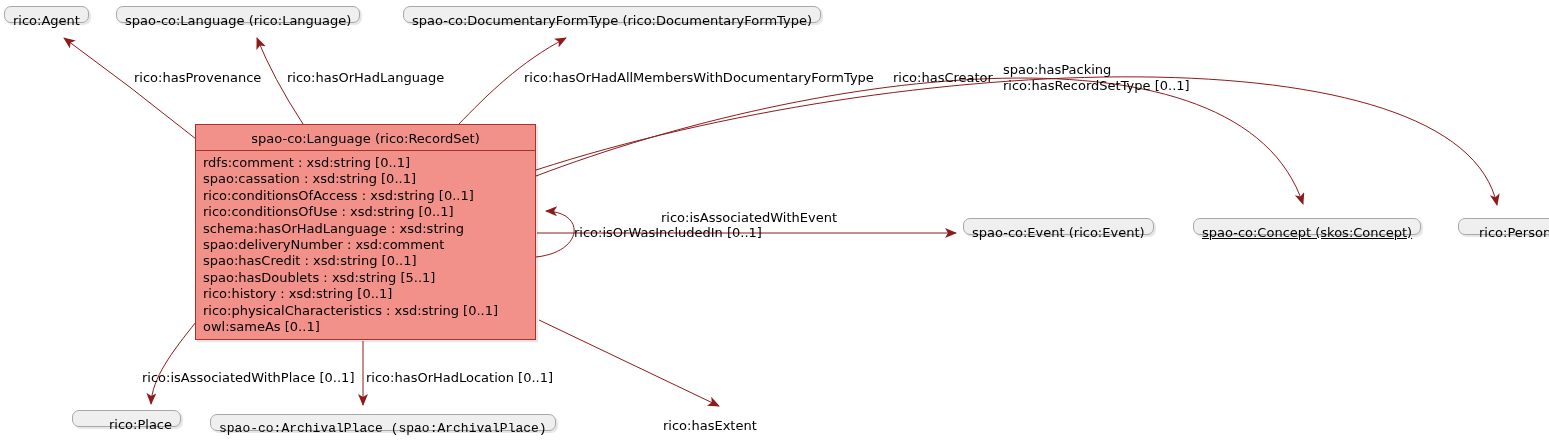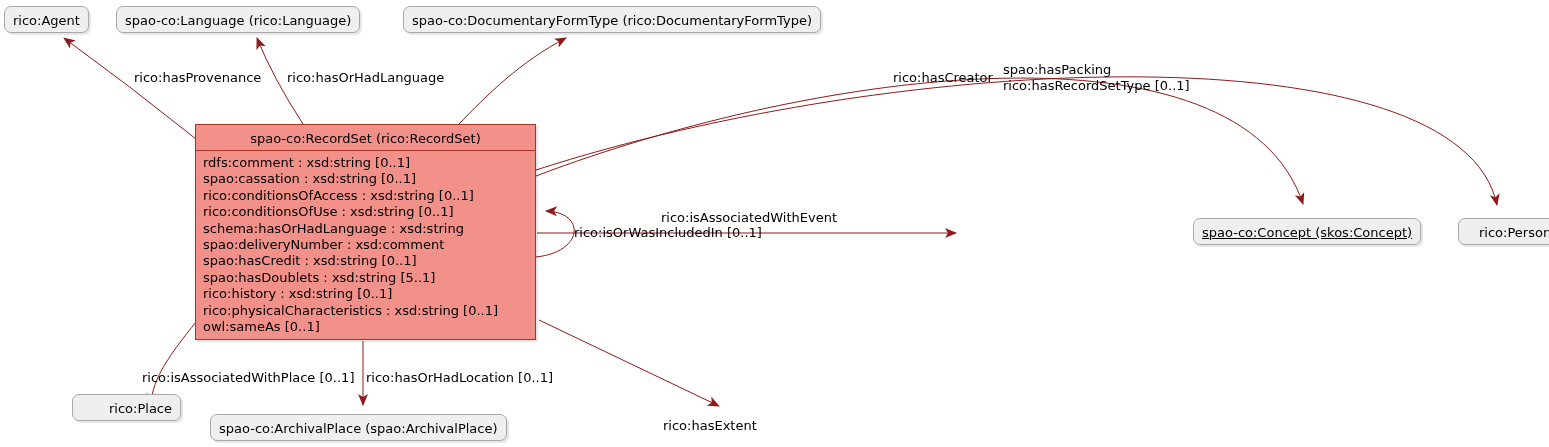--- a/index.html
+++ b/index.html
@@ -14,21 +14,21 @@
   body{background:#ffffff;}
   .canvas{
     position:relative;width:1549px;height:447px;background:#ffffff;
     font-family:"DejaVu Sans","Liberation Sans",sans-serif;
     font-size:13px;color:var(--text-color);overflow:hidden;
   }
   svg.edges{position:absolute;left:0;top:0;width:1549px;height:447px;}
   svg.edges path{fill:none;stroke:var(--edge-color);stroke-width:1;}
   svg.edges .arrowfill{fill:var(--edge-color);stroke:none;}
   .node{
-    position:absolute;height:27px;line-height:19px;padding:4px 8px 0 8px;
+    position:absolute;height:17px;line-height:19px;padding:4px 8px 0 8px;
     background:var(--node-fill);border:1px solid var(--node-border);
     border-radius:7px;white-space:nowrap;
     box-shadow:2px 2px 1px rgba(0,0,0,0.10);
   }
   .classbox{
     position:absolute;left:195px;top:124px;width:341px;height:216px;
     background:var(--class-fill);border:1px solid var(--class-border);
     box-shadow:2px 2px 1px rgba(0,0,0,0.10);
   }
   .classbox-title{
@@ -60,44 +60,46 @@
     <path d="M 196 322 C 172 352 152 378 151 404" marker-end="url(#arrowhead)"></path>
     <path d="M 363 341 L 363 405" marker-end="url(#arrowhead)"></path>
     <path d="M 539 320 L 719 406" marker-end="url(#arrowhead)"></path>
   </svg>
 
   <div class="node" style="left:4px;top:6px;">rico:Agent</div>
   <div class="node" style="left:116px;top:6px;">spao-co:Language (rico:Language)</div>
   <div class="node" style="left:403px;top:6px;">spao-co:DocumentaryFormType (rico:DocumentaryFormType)</div>
 
   <div class="classbox">
-    <div class="classbox-title">spao-co:RecordSet (rico:RecordSet)</div>
+    <div class="classbox-title">spao-co:Language (rico:RecordSet)</div>
     <div class="classbox-attrs">
       <div class="attr">rdfs:comment : xsd:string [0..1]</div>
       <div class="attr">spao:cassation : xsd:string [0..1]</div>
       <div class="attr">rico:conditionsOfAccess : xsd:string [0..1]</div>
       <div class="attr">rico:conditionsOfUse : xsd:string [0..1]</div>
       <div class="attr">schema:hasOrHadLanguage : xsd:string</div>
       <div class="attr">spao:deliveryNumber : xsd:comment</div>
       <div class="attr">spao:hasCredit : xsd:string [0..1]</div>
       <div class="attr">spao:hasDoublets : xsd:string [5..1]</div>
       <div class="attr">rico:history : xsd:string [0..1]</div>
       <div class="attr">rico:physicalCharacteristics : xsd:string [0..1]</div>
       <div class="attr">owl:sameAs [0..1]</div>
     </div>
   </div>
 
+  <div class="node" style="left:963px;top:218px;">spao-co:Event (rico:Event)</div>
   <div class="node" style="left:1193px;top:218px;text-decoration:underline;">spao-co:Concept (skos:Concept)</div>
   <div class="node" style="left:1458px;top:218px;padding-left:20px;">rico:Person</div>
 
-  <div class="node" style="left:72px;top:394px;padding-left:36px;">rico:Place</div>
-  <div class="node" style="left:210px;top:414px;">spao-co:ArchivalPlace (spao:ArchivalPlace)</div>
+  <div class="node" style="left:72px;top:410px;padding-left:36px;">rico:Place</div>
+  <div class="node" style="left:210px;top:414px;font-family:Liberation Mono, monospace;">spao-co:ArchivalPlace (spao:ArchivalPlace)</div>
 
   <div class="edge-label" style="left:134px;top:71px;">rico:hasProvenance</div>
   <div class="edge-label" style="left:287px;top:71px;">rico:hasOrHadLanguage</div>
+  <div class="edge-label" style="left:524px;top:71px;">rico:hasOrHadAllMembersWithDocumentaryFormType</div>
   <div class="edge-label" style="left:893px;top:71px;">rico:hasCreator</div>
   <div class="edge-label" style="left:1003px;top:63px;">spao:hasPacking</div>
   <div class="edge-label" style="left:1003px;top:79px;">rico:hasRecordSetType [0..1]</div>
   <div class="edge-label" style="left:661px;top:211px;">rico:isAssociatedWithEvent</div>
   <div class="edge-label" style="left:574px;top:226px;">rico:isOrWasIncludedIn [0..1]</div>
   <div class="edge-label" style="left:142px;top:371px;">rico:isAssociatedWithPlace [0..1]</div>
   <div class="edge-label" style="left:366px;top:371px;">rico:hasOrHadLocation [0..1]</div>
   <div class="edge-label" style="left:663px;top:371px;margin-top:48px;">rico:hasExtent</div>
 
 </div>

